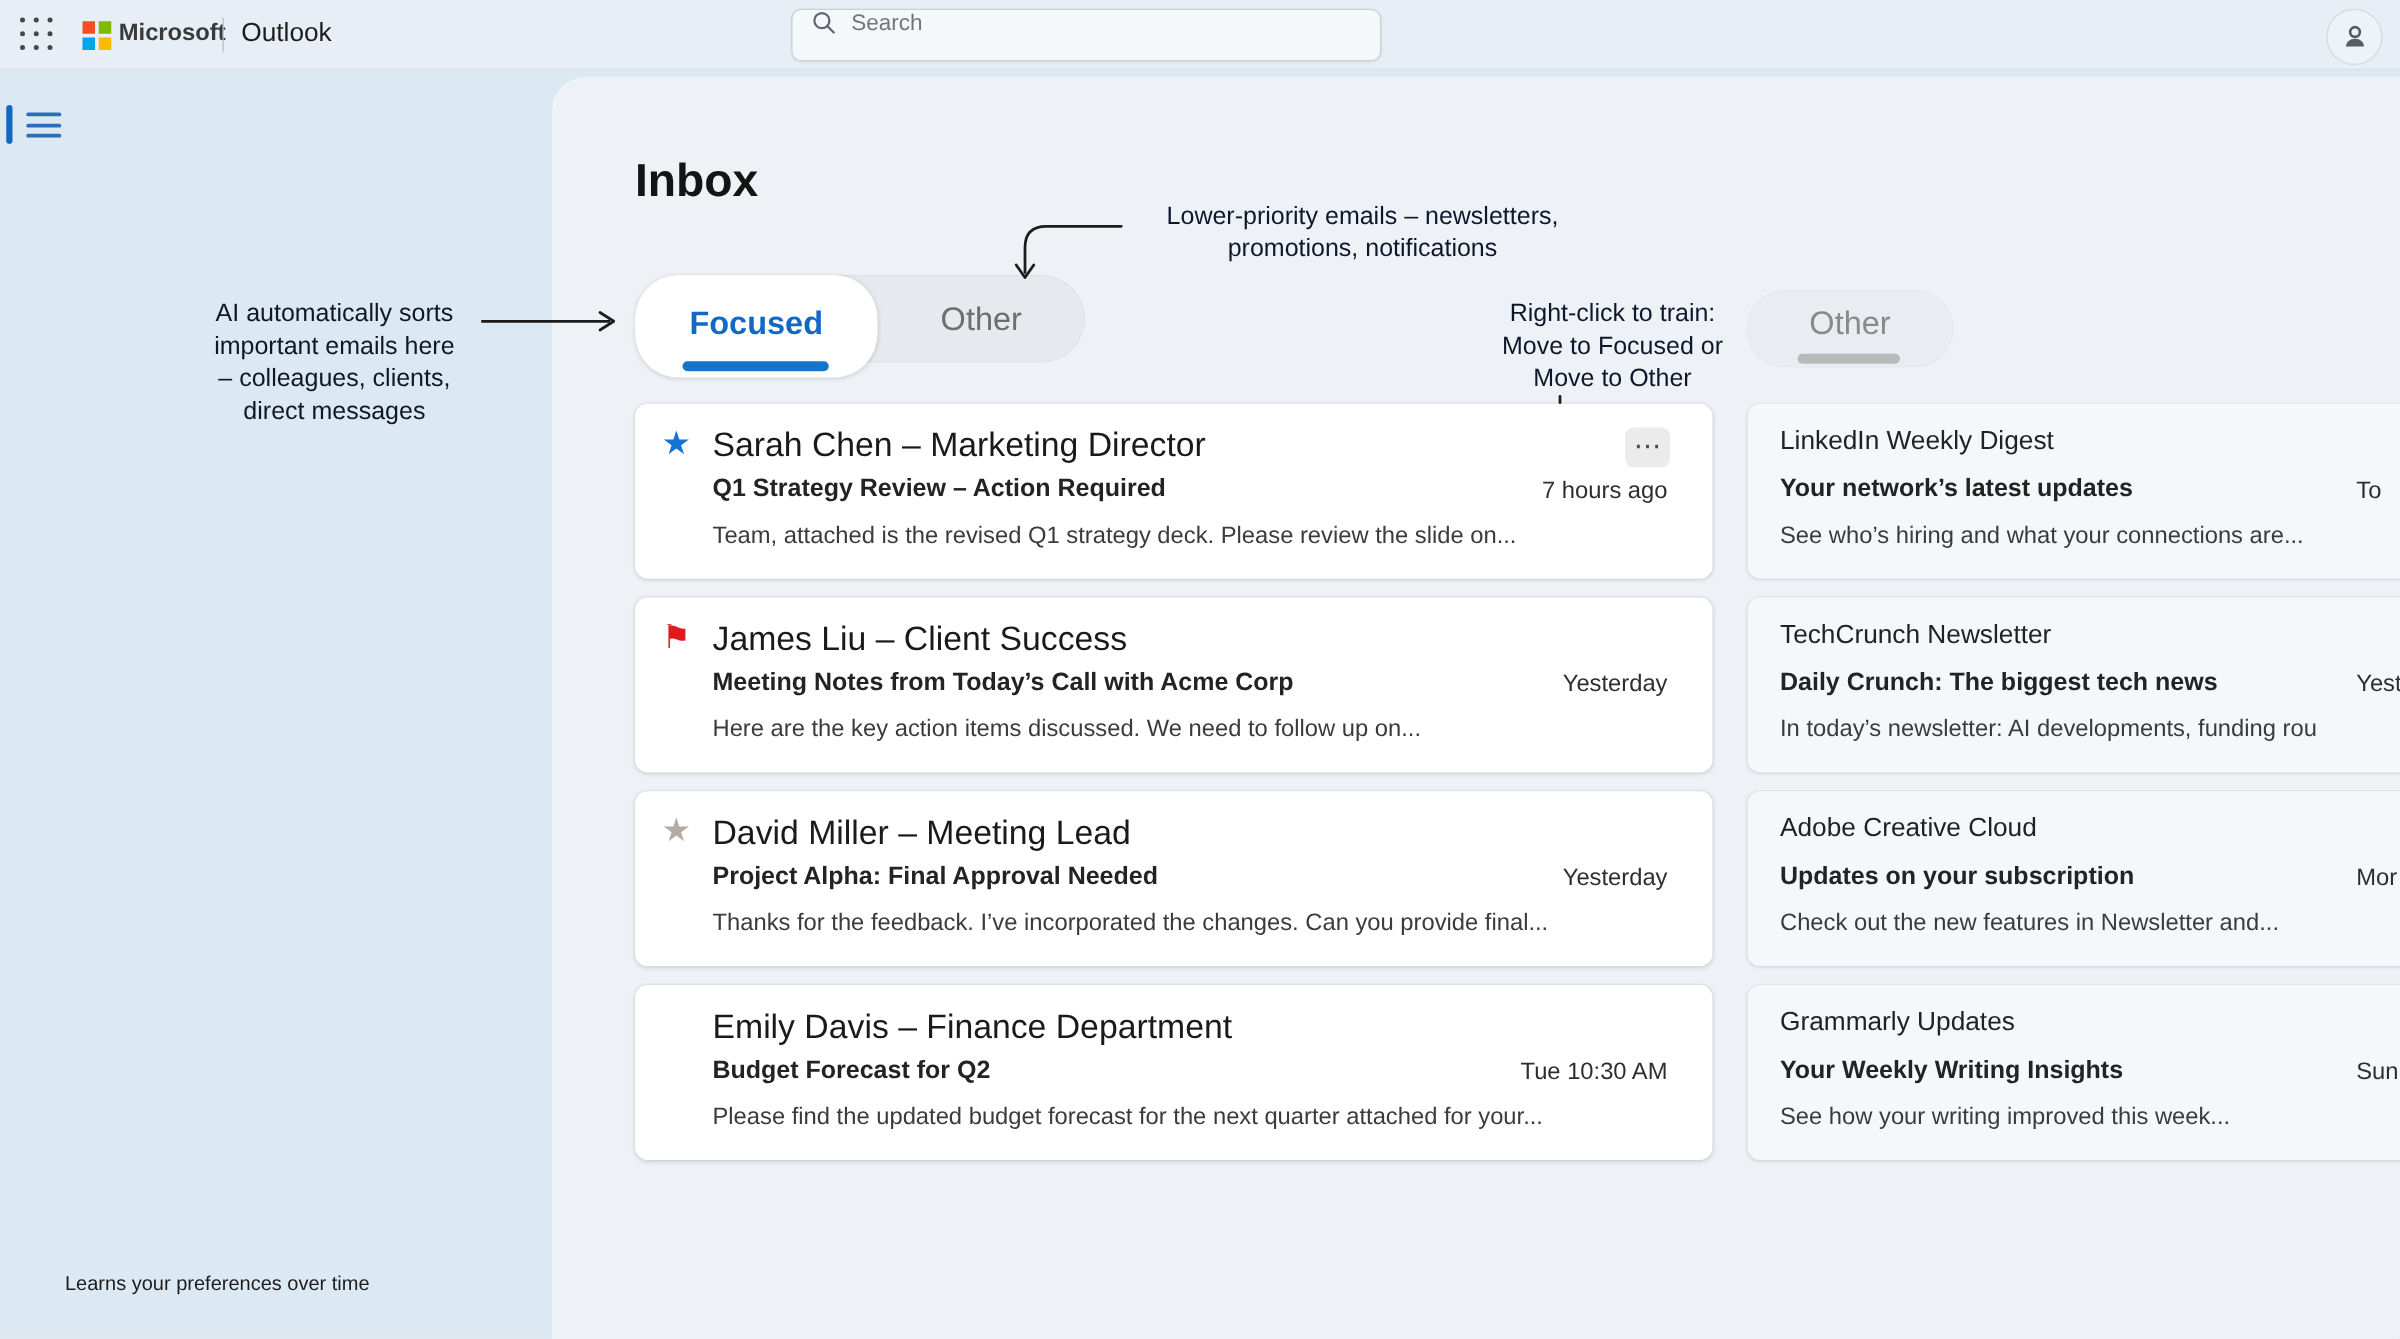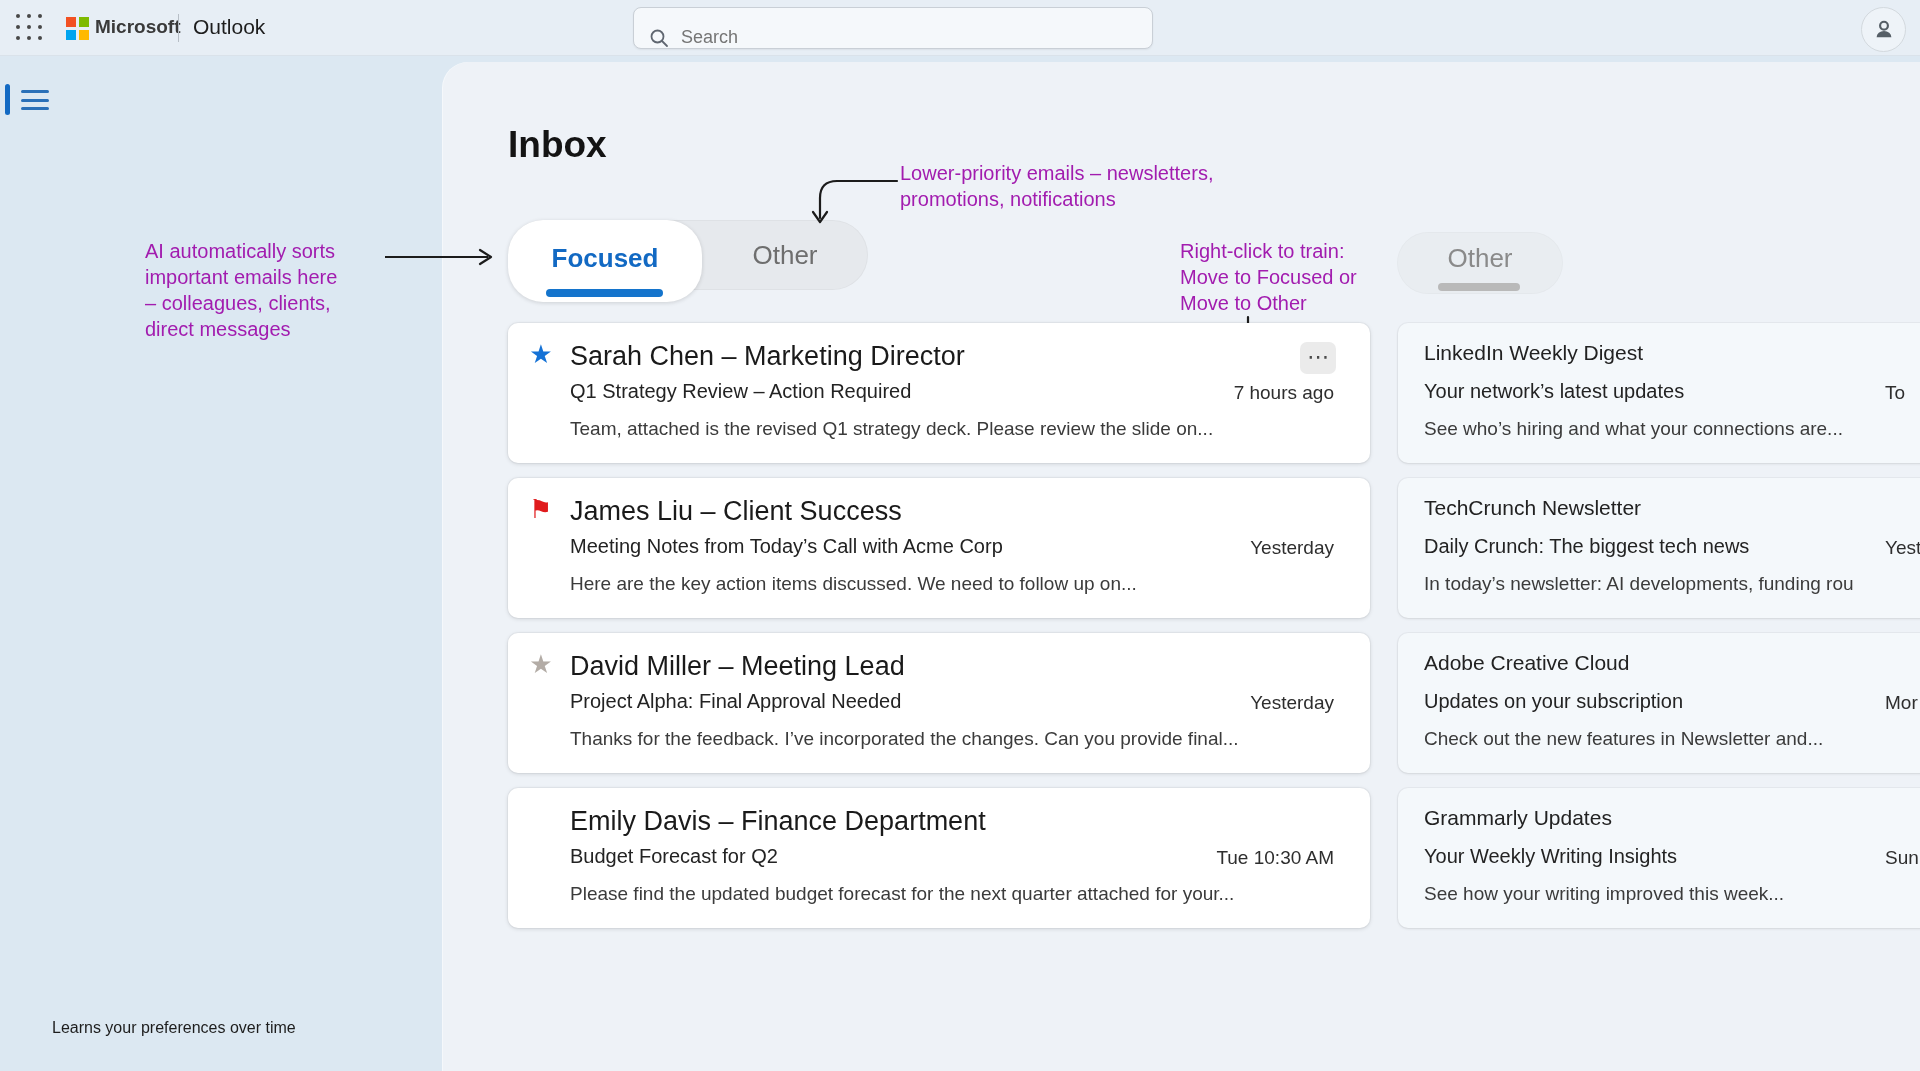--- a/index.html
+++ b/index.html
@@ -12,38 +12,38 @@
             background:var(--bg-topbar,#e7eef5); border-bottom:1px solid rgba(120,140,160,.12); z-index:5; }
   .waffle { position:absolute; left:16px; top:14px; width:28px; height:28px; display:grid;
             grid-template-columns:repeat(3,1fr); gap:5px; cursor:pointer; }
   .waffle i { width:4px; height:4px; border-radius:50%; background:#474747; }
   .mslogo { position:absolute; left:66px; top:17px; width:23px; height:23px; display:grid;
             grid-template-columns:1fr 1fr; gap:2px; }
   .mslogo i { width:10px; height:10px; }
   .ms-name { position:absolute; left:95px; top:16px; font-size:19px; font-weight:700; color:#3a3a3a; }
   .hdr-sep { position:absolute; left:178px; top:14px; width:1px; height:28px; background:#b7bec6; }
   .app-name { position:absolute; left:193px; top:15px; font-size:21px; color:#1d1d1d; }
-  .searchbox { position:absolute; left:633px; top:7px; width:520px; height:42px;
+  .searchbox { position:absolute; left:633px; top:7px; width:472px; height:42px;
                background:#f5f8fb; border:1px solid #c9cfd6; border-radius:8px;
-               box-shadow:0 1px 2px rgba(0,0,0,.06); display:flex; align-items:flex-end; }
+               box-shadow:0 1px 2px rgba(0,0,0,.06); display:flex; align-items:flex-start; }
   .searchbox svg { margin-left:15px; flex:0 0 auto; }
   .searchbox input { border:none; outline:none; background:transparent; margin-left:12px;
                      font-size:18px; color:#5a6068; width:380px;
                      font-family:"Liberation Sans","DejaVu Sans",sans-serif; }
   .account { position:absolute; left:1861px; top:7px; width:45px; height:45px; border-radius:50%;
              background:#eef3f8; border:1px solid #d3d9de; display:flex; align-items:center;
              justify-content:center; cursor:pointer; }
 
   
   .side-accent { position:absolute; left:5px; top:84px; width:5px; height:31px; border-radius:3px;
                  background:var(--accent,#1269c3); }
   .hamburger { position:absolute; left:21px; top:90px; width:28px; height:20px; display:flex;
                flex-direction:column; justify-content:space-between; cursor:pointer; }
   .hamburger i { height:3px; border-radius:2px; background:#2a70b8; }
-  .anno { color:#a21caf; font-size:20px; line-height:26px; }
+  .anno { color:#0f172a; font-size:20px; line-height:26px;text-align:center; }
   .anno-left { position:absolute; left:145px; top:226px; width:245px;margin-top:12px; }
   .footer-note { position:absolute; left:52px; top:1019px; font-size:16px; color:#1d1d1d; }
 
   
   .panel { position:absolute; left:443px; top:62px; width:1477px; height:1009px;
            background:var(--bg-panel,#eef2f7); border-radius:26px 0 0 0;
            box-shadow:-1px 0 0 rgba(255,255,255,.7); }
   .inbox-title { position:absolute; left:508px; top:124px; font-size:37px; font-weight:700; color:#141414; }
 
   .seg { position:absolute; left:508px; top:220px; width:360px; height:70px; border-radius:35px;
@@ -74,21 +74,21 @@
   
   .fcard { position:absolute; left:508px; width:862px; height:140px; background:#ffffff;
            border-radius:10px; box-shadow:0 1px 4px rgba(0,0,0,.13), 0 0 0 1px rgba(0,0,0,.03);
            cursor:pointer; }
   .ocard { position:absolute; left:1398px; width:600px; height:140px; background:#f4f8fb;
            border-radius:10px; box-shadow:0 1px 3px rgba(0,0,0,.09), 0 0 0 1px rgba(0,0,0,.03);
            cursor:pointer; }
   .mail-icon { position:absolute; left:18px; top:16px; width:30px; height:30px;
                font-size:26px; line-height:30px; text-align:center; }
   .sender { position:absolute; left:62px; top:18px; font-size:27px; font-weight:400; color:#1a1a1a; }
-  .subject { position:absolute; left:62px; top:57px; font-size:20px; font-weight:400; color:#232323; }
+  .subject { position:absolute; left:62px; top:57px; font-size:20px; font-weight:700; color:#232323; }
   .preview { position:absolute; left:62px; top:95px; font-size:19px; color:#3b3b3b; }
   .time { position:absolute; right:36px; top:59px; font-size:19px; color:#2e2e2e; }
   .ocard .sender { left:26px; font-weight:400; font-size:21px; color:#222; }
   .ocard .subject { left:26px; }
   .ocard .preview { left:26px; }
   .ocard .time { right:auto; left:487px; }
   .more-btn { position:absolute; right:34px; top:19px; width:36px; height:32px; border-radius:7px;
               background:#ebebeb; color:#4a4a4a; font-size:22px; line-height:30px; text-align:center;
               cursor:pointer; }
 </style>

